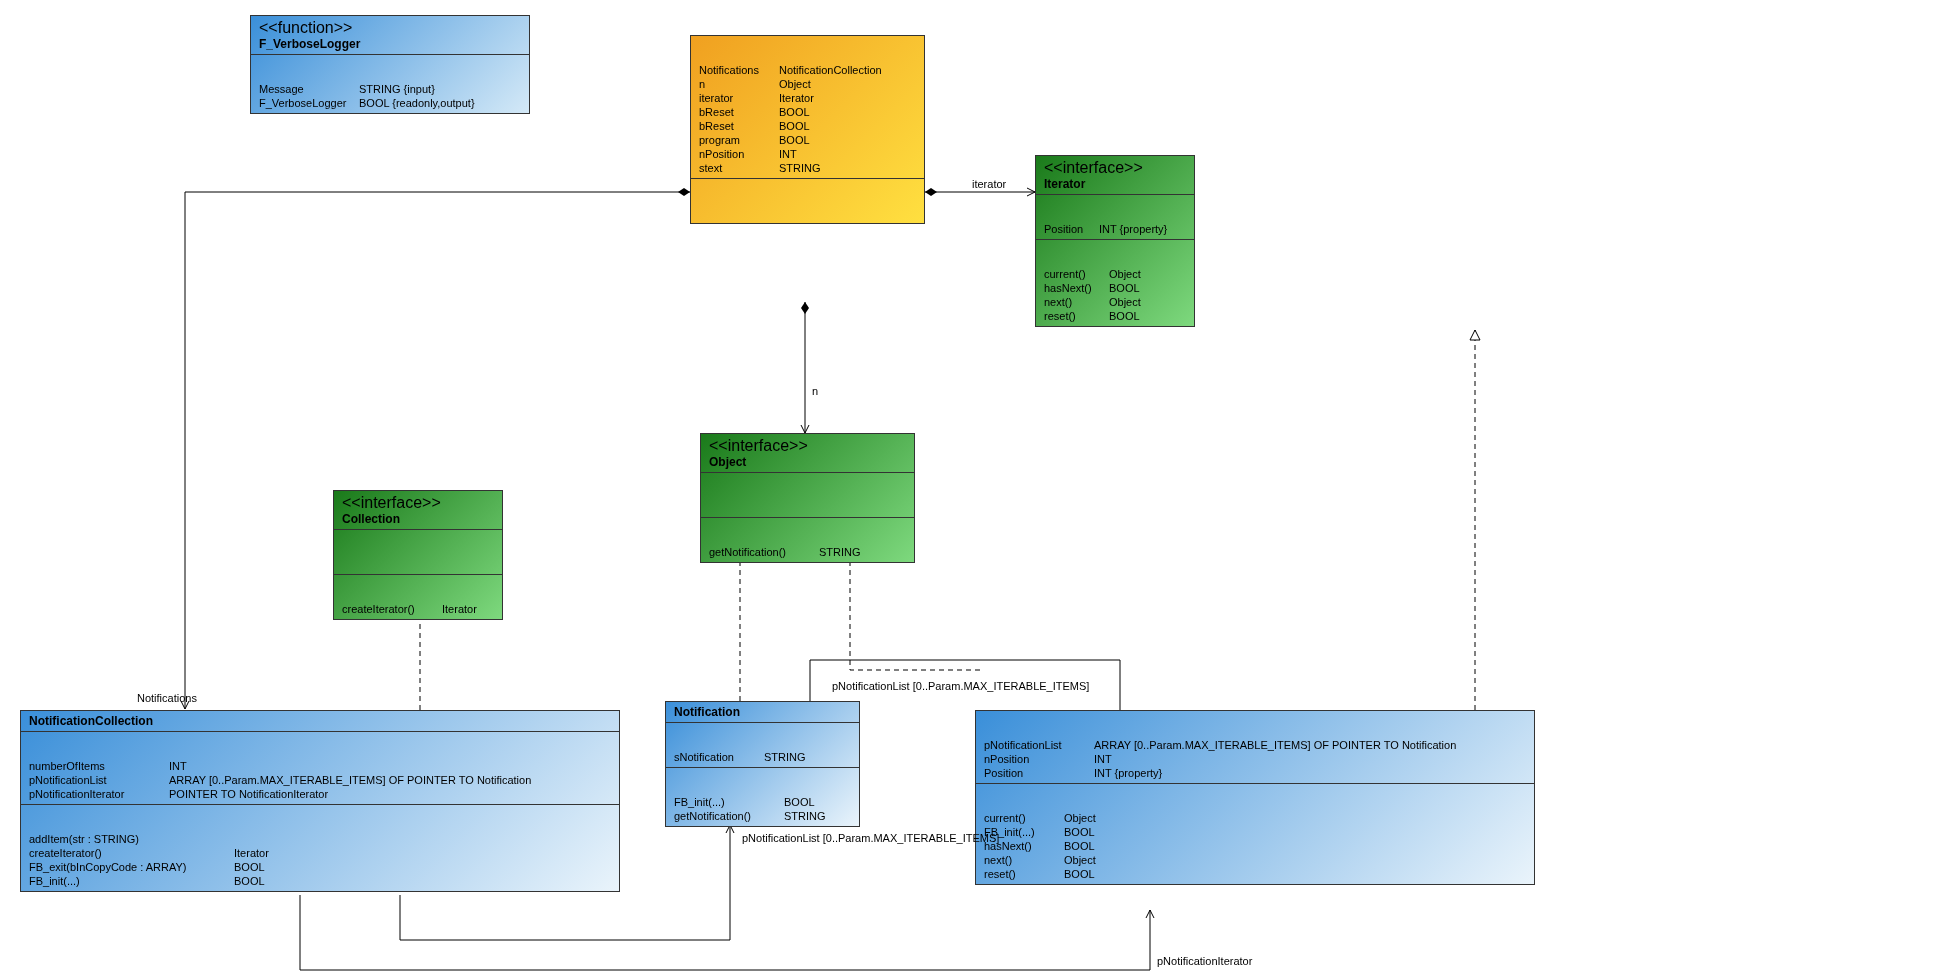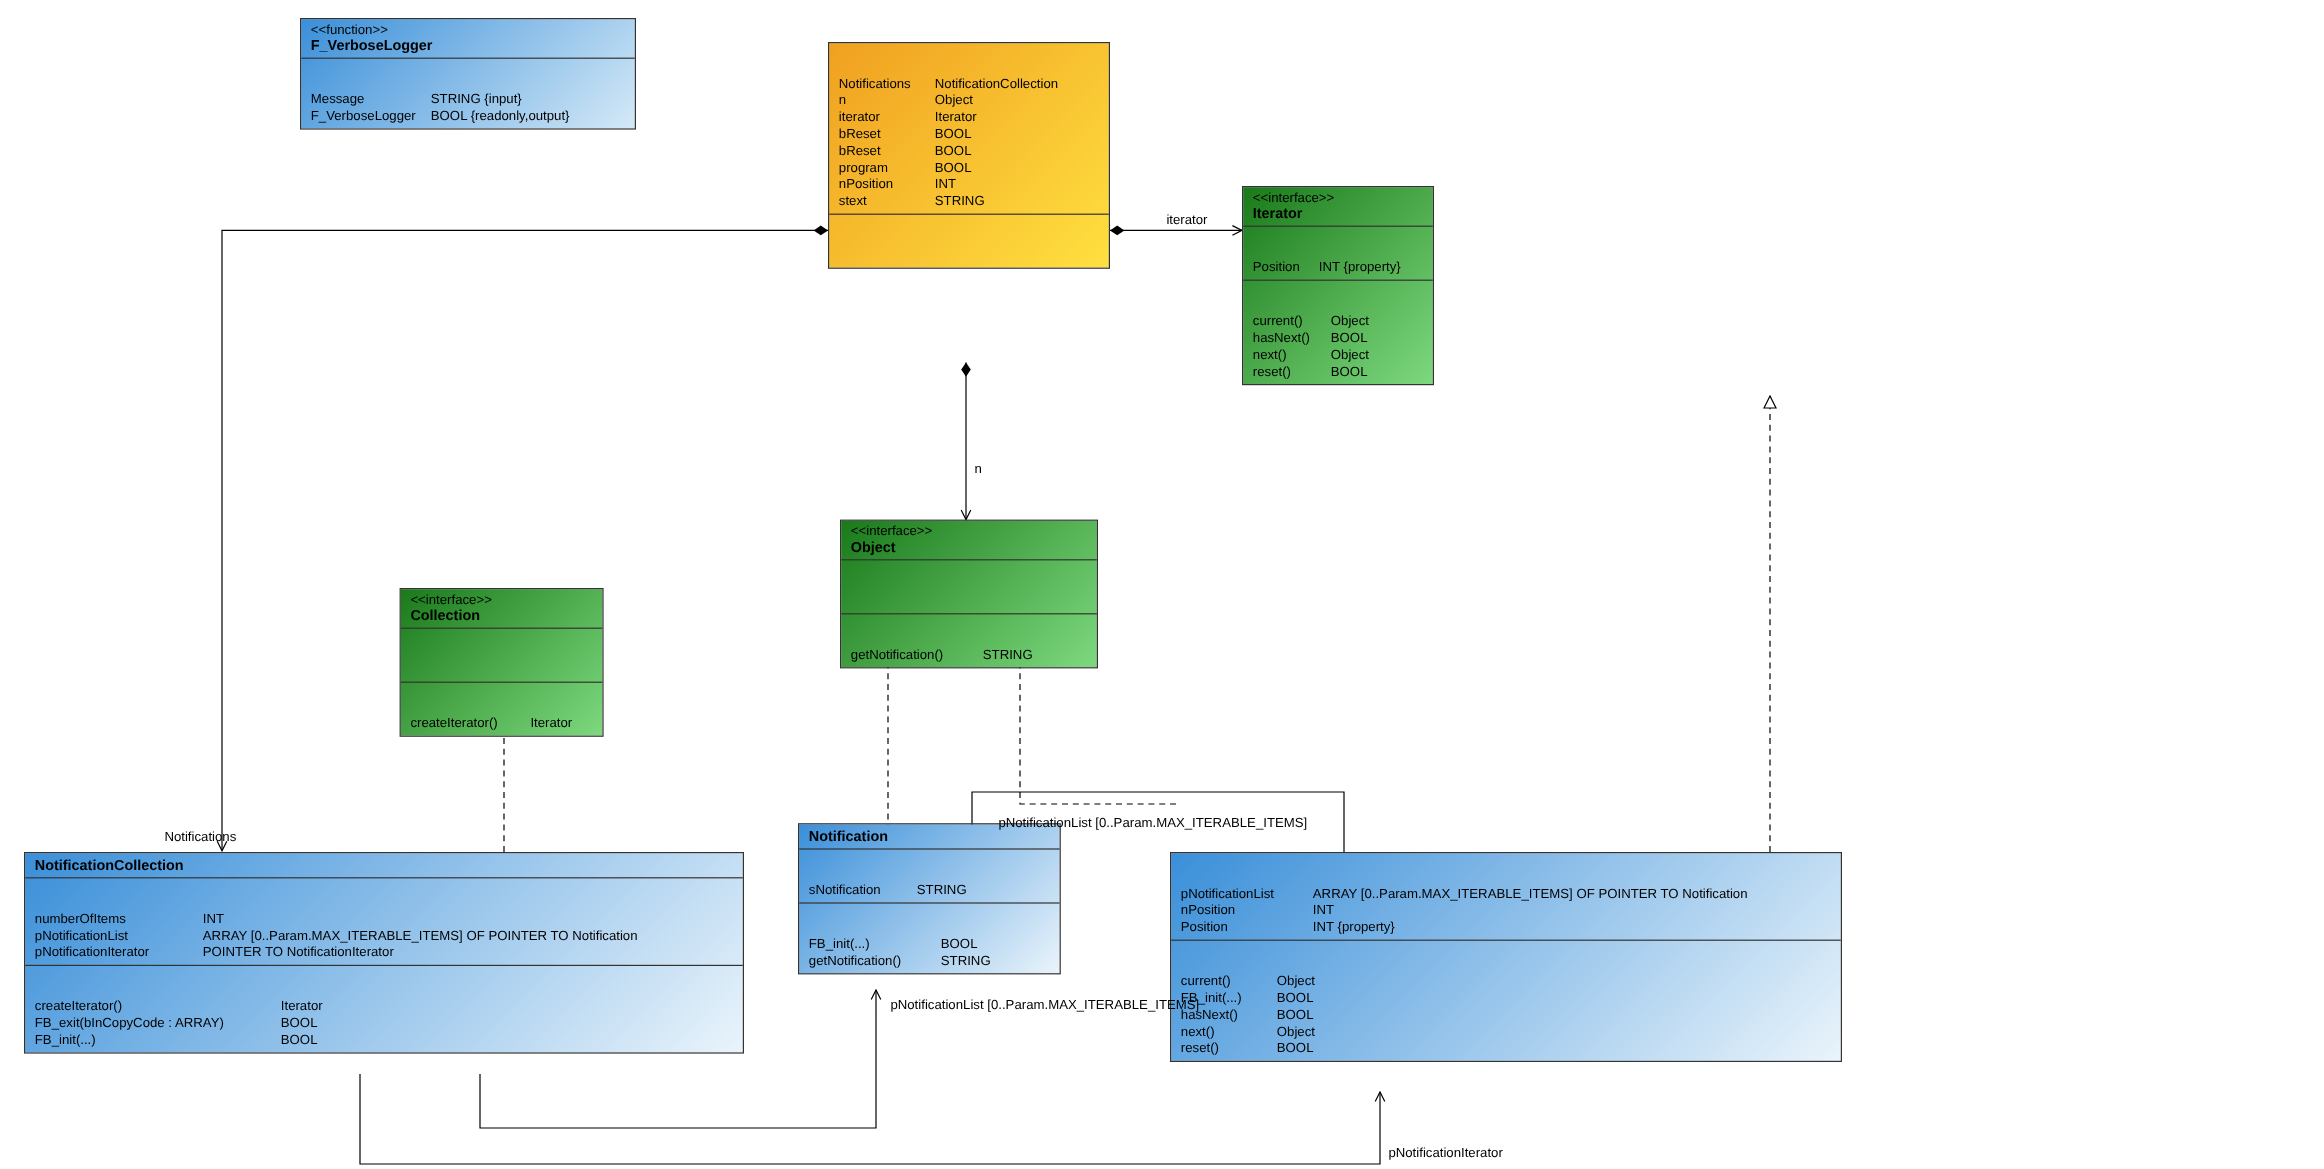--- a/index.html
+++ b/index.html
@@ -16,21 +16,21 @@
     position: absolute;
     border: 1px solid #333;
     box-sizing: border-box;
   }
   .box-header {
     padding: 3px 8px;
     border-bottom: 1px solid #333;
   }
   .stereo {
     font-style: normal;
-    font-size: 11px;
+    font-size: 16px;
   }
   .title {
     font-weight: bold;
     font-size: 12px;
   }
   .section {
     border-bottom: 1px solid #333;
     padding: 3px 8px;
     margin-top: 24px;
   }
@@ -236,35 +236,39 @@
         <span class="c1" style="min-width:140px">pNotificationList</span>
         <span class="c2">ARRAY [0..Param.MAX_ITERABLE_ITEMS] OF POINTER TO Notification</span>
       </div>
     <div class="row">
         <span class="c1" style="min-width:140px">pNotificationIterator</span>
         <span class="c2">POINTER TO NotificationIterator</span>
       </div>
   </div>
   <div class="section">
     <div class="row">
+        <span class="c1" style="min-width:205px">addItem(str : STRING)</span>
+        <span class="c2"></span>
+      </div>
+    <div class="row">
         <span class="c1" style="min-width:205px">createIterator()</span>
         <span class="c2">Iterator</span>
       </div>
     <div class="row">
         <span class="c1" style="min-width:205px">FB_exit(bInCopyCode : ARRAY)</span>
         <span class="c2">BOOL</span>
       </div>
     <div class="row">
         <span class="c1" style="min-width:205px">FB_init(...)</span>
         <span class="c2">BOOL</span>
       </div>
   </div>
 </div>
 
-<div class="box blue-grad-alt" style="left:665px; top:686px; width:219px;">
+<div class="box blue-grad-alt" style="left:665px; top:701px; width:195px;">
   <div class="box-header">
     <div class="title">Notification</div>
   </div>
   <div class="section">
     <div class="row">
         <span class="c1" style="min-width:90px">sNotification</span>
         <span class="c2">STRING</span>
       </div>
   </div>
   <div class="section">

